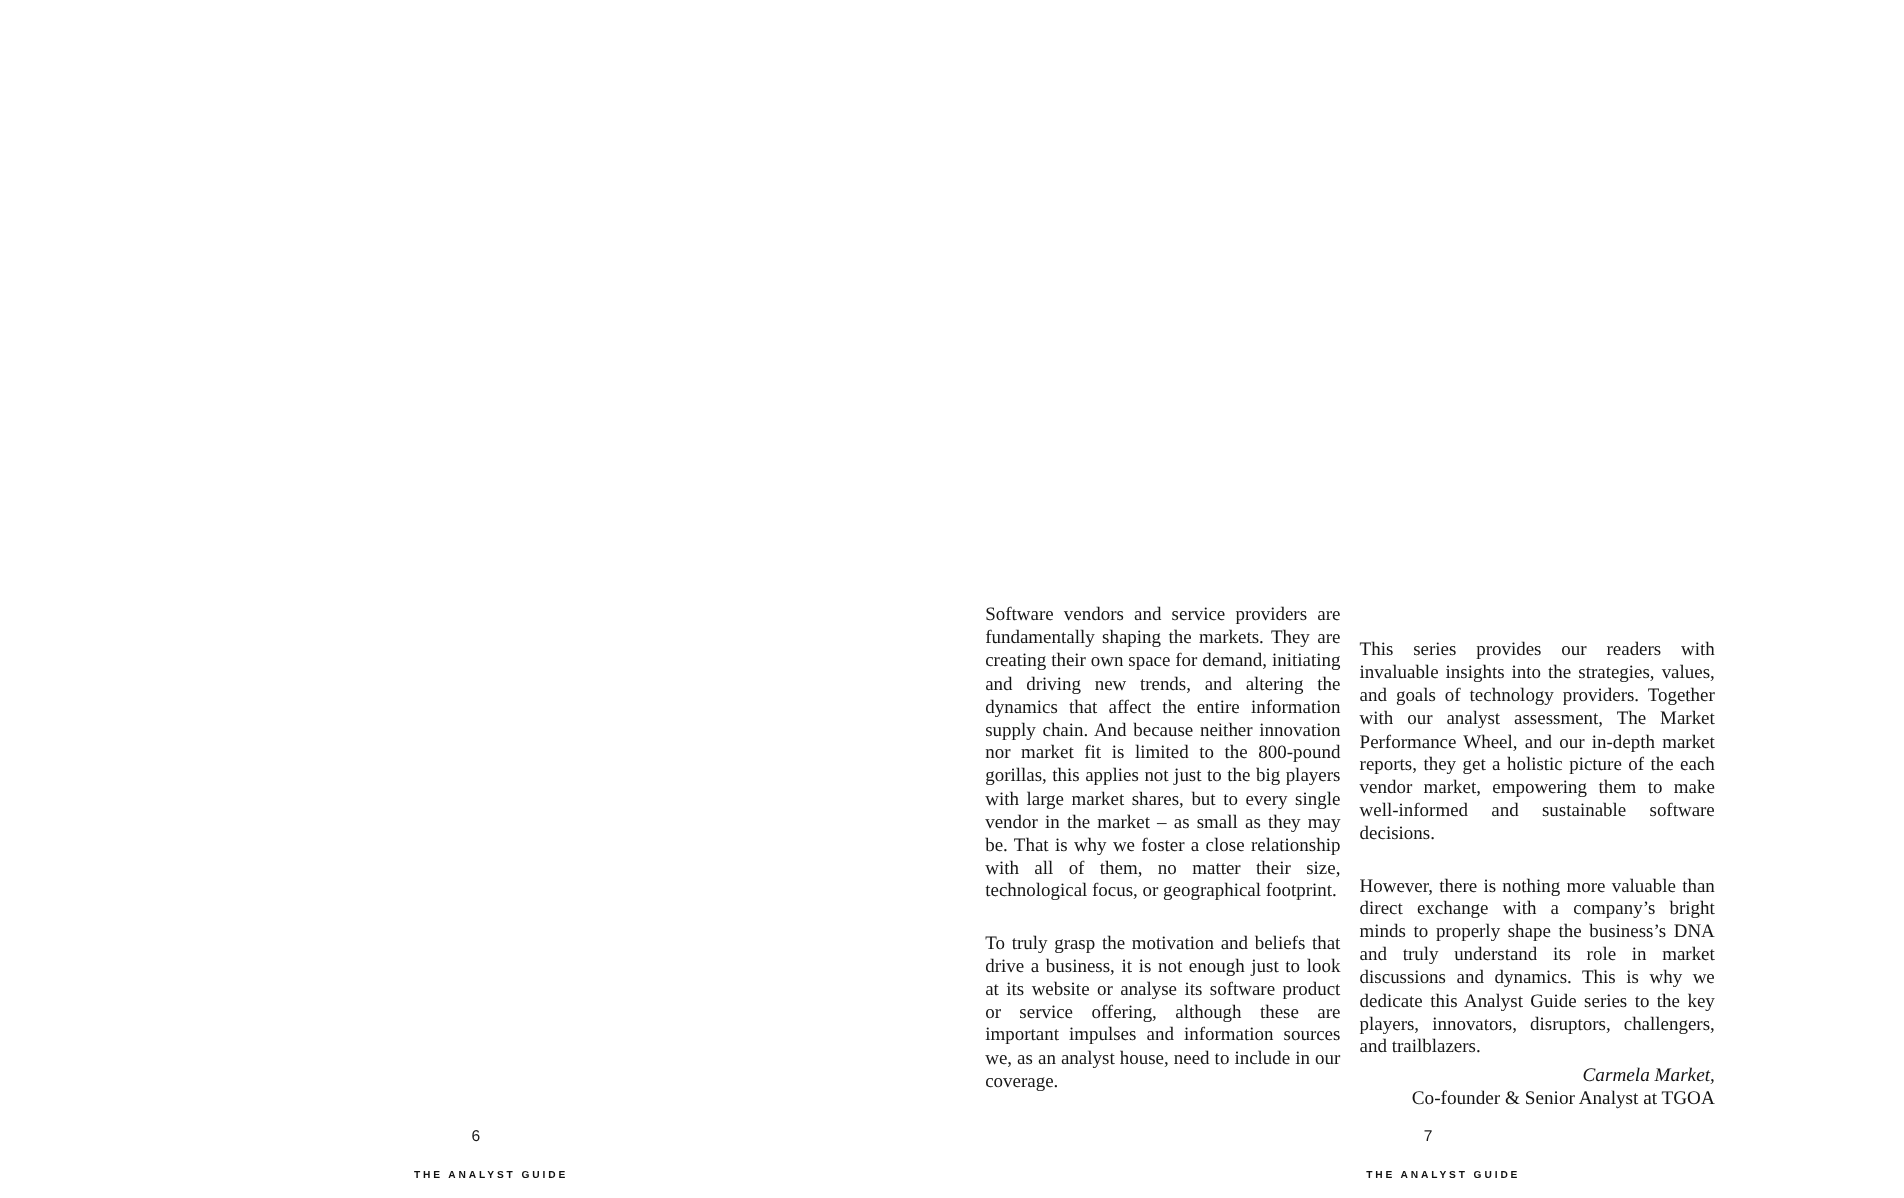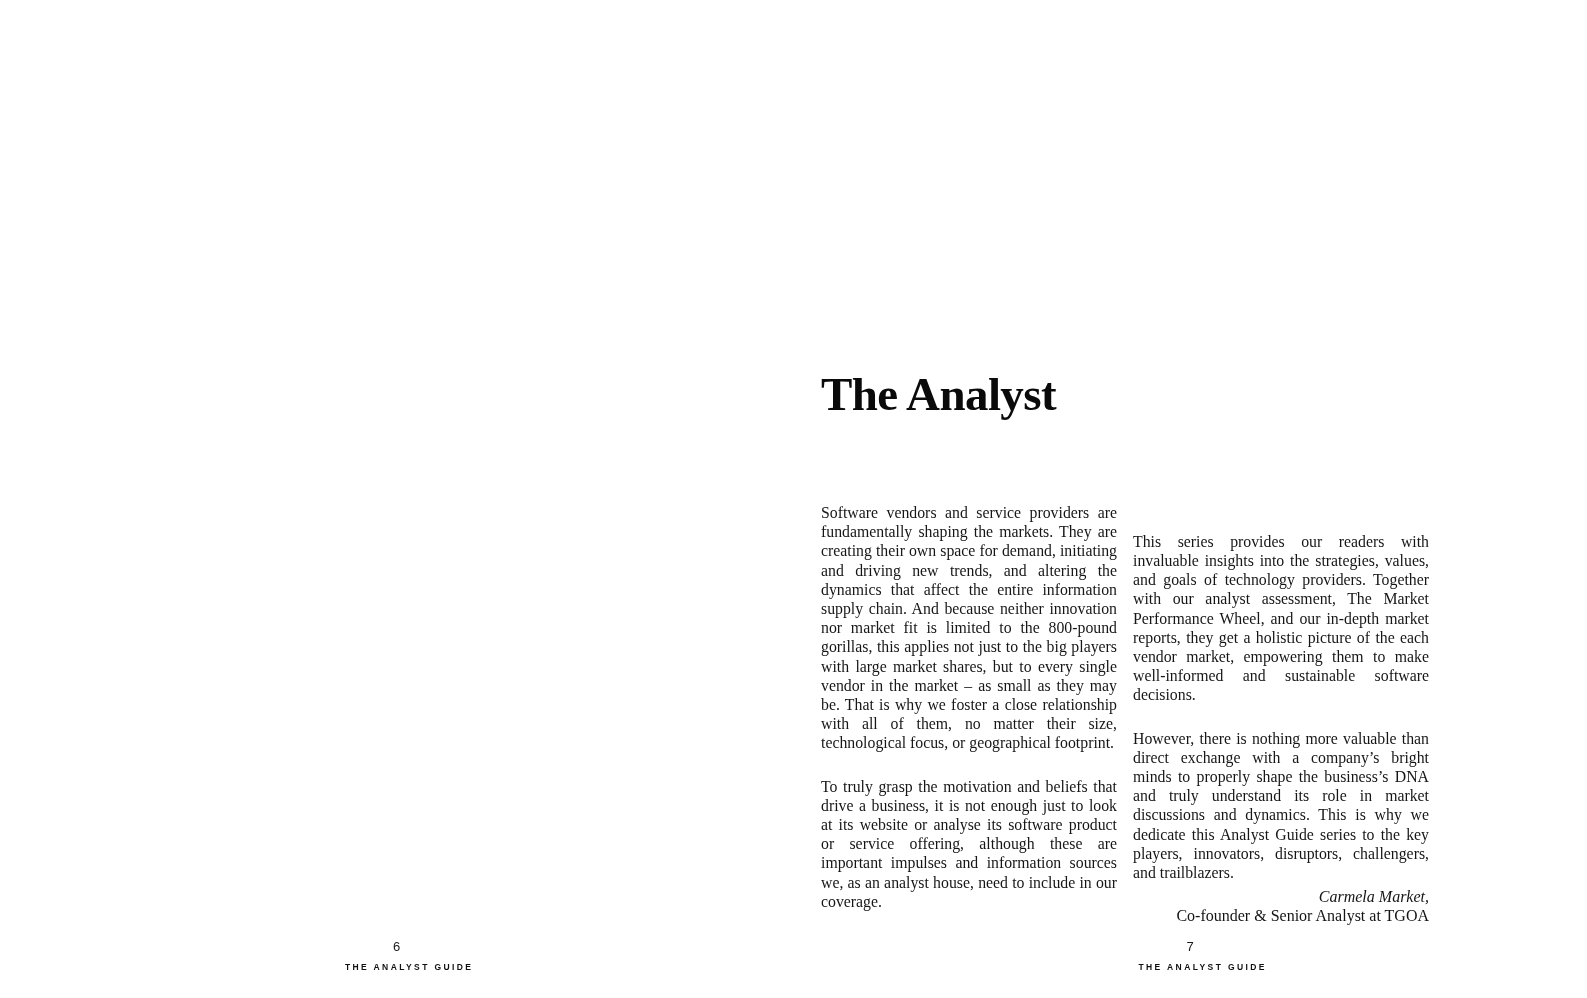--- a/index.html
+++ b/index.html
@@ -73,21 +73,21 @@
       text-align: center;
       font-family: "Liberation Sans", "DejaVu Sans", sans-serif;
       color: #1a1a1a;
     }
     .footer-page-number {
       font-size: 13px;
       line-height: 14px;
       font-weight: 400;
     }
     .footer-running-title {
-      margin-top: 8px;
+      margin-top: 20px;
       font-size: 8.5px;
       font-weight: 700;
       letter-spacing: 2.4px;
       text-indent: 2.4px; 
       color: #111111;
       padding-left: 23px;
     }
   </style>
 </head>
 <body>
@@ -97,21 +97,20 @@
   <div class="page page-left">
     <div class="footer">
       <div class="footer-page-number">6</div>
       <div class="footer-running-title">THE ANALYST GUIDE</div>
     </div>
   </div>
 
   <div class="page page-right">
 
     <h1 class="article-title">
-      <div>The Analyst</div>
     </h1>
 
     <div class="body-columns">
       <div class="body-col">
         <p>Software vendors and service providers are fundamentally shaping the markets. They are creating their own space for demand, initiating and driving new trends, and altering the dynamics that affect the entire information supply chain. And because neither innovation nor market fit is limited to the 800-pound gorillas, this applies not just to the big players with large market shares, but to every single vendor in the market – as small as they may be. That is why we foster a close relationship with all of them, no matter their size, technological focus, or geographical footprint.</p>
         <p>To truly grasp the motivation and beliefs that drive a business, it is not enough just to look at its website or analyse its software product or service offering, although these are important impulses and information sources we, as an analyst house, need to include in our coverage.</p>
       </div>
       <div class="body-col">
         <p>This series provides our readers with invaluable insights into the strategies, values, and goals of technology providers. Together with our analyst assessment, The Market Performance Wheel, and our in-depth market reports, they get a holistic picture of the each vendor market, empowering them to make well-informed and sustainable software decisions.</p>
         <p>However, there is nothing more valuable than direct exchange with a company’s bright minds to properly shape the business’s DNA and truly understand its role in market discussions and dynamics. This is why we dedicate this Analyst Guide series to the key players, innovators, disruptors, challengers, and trailblazers.</p>

